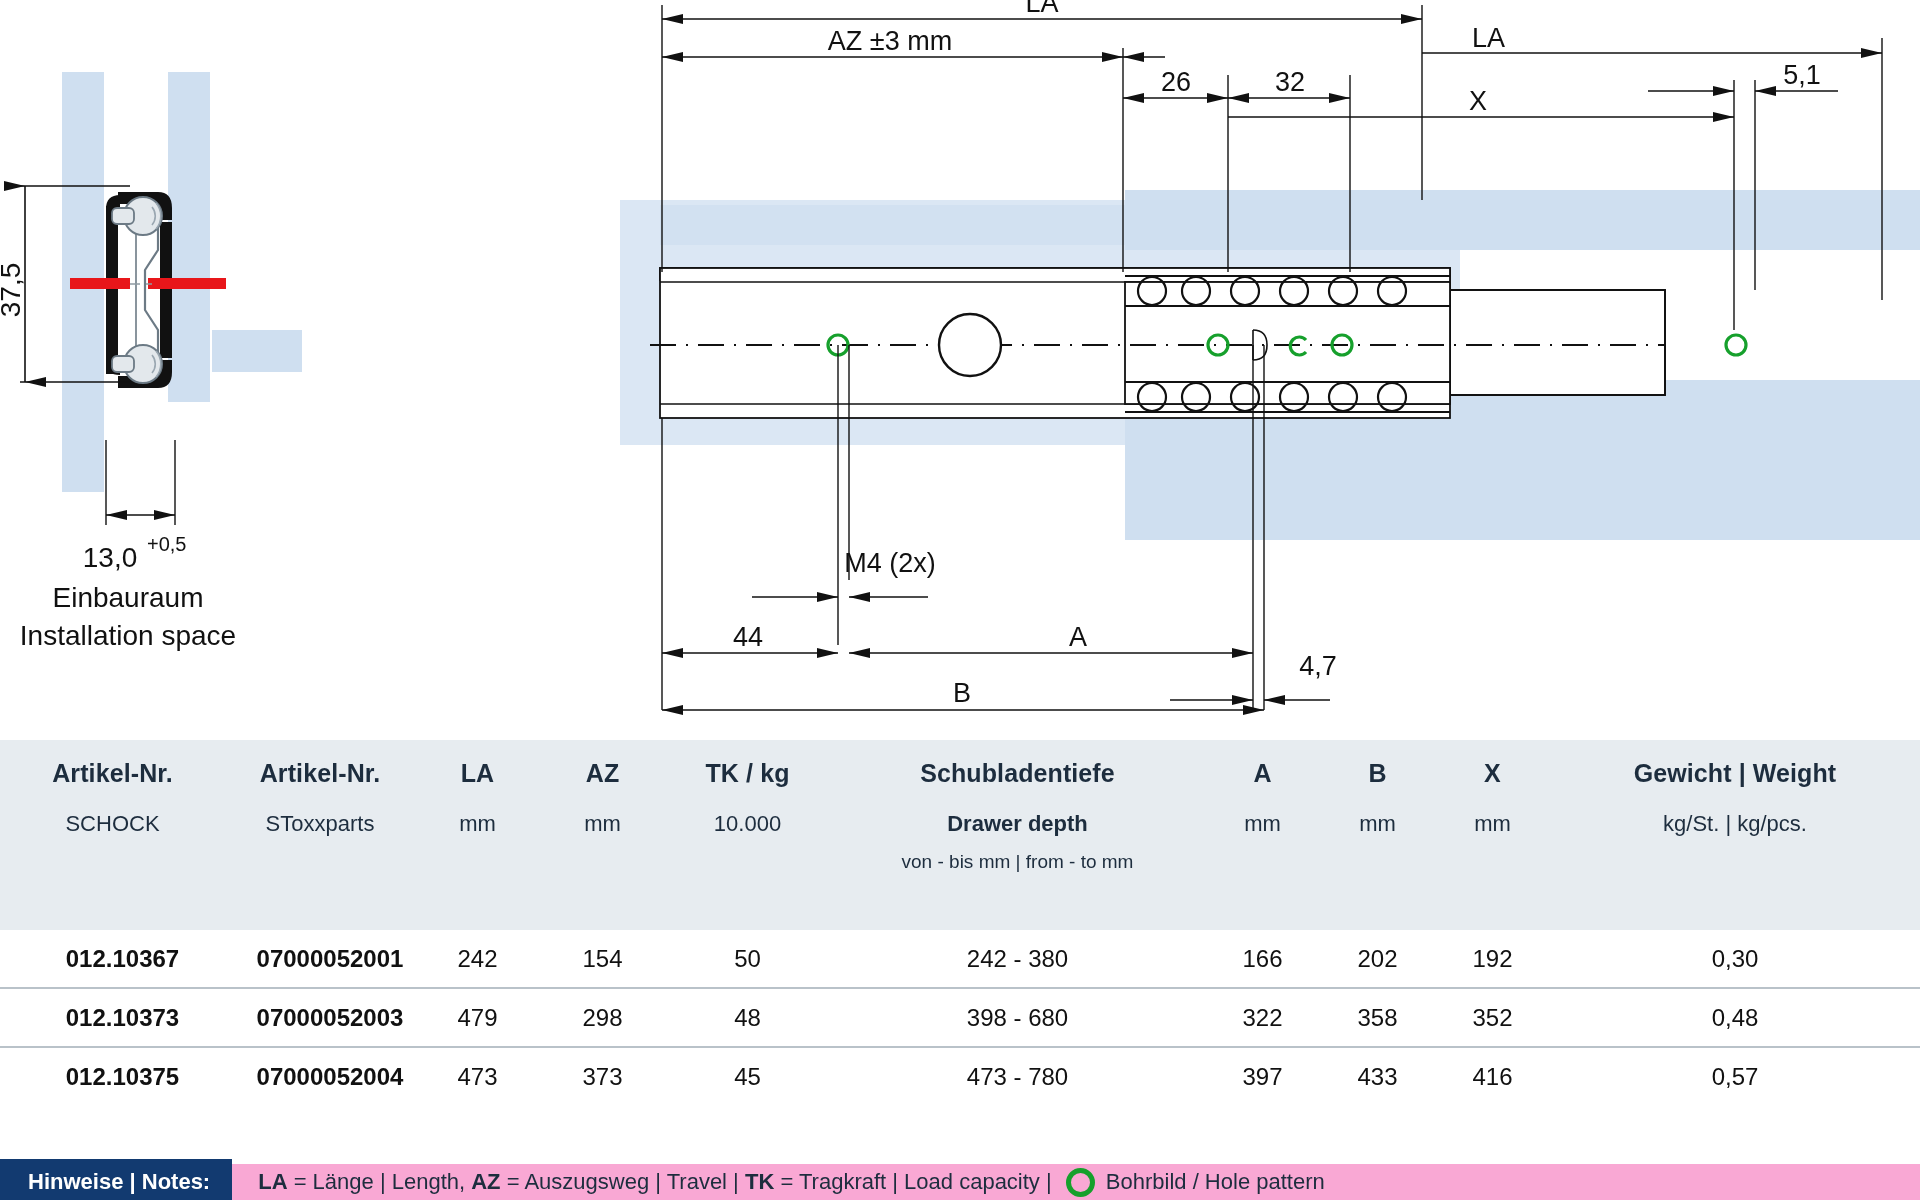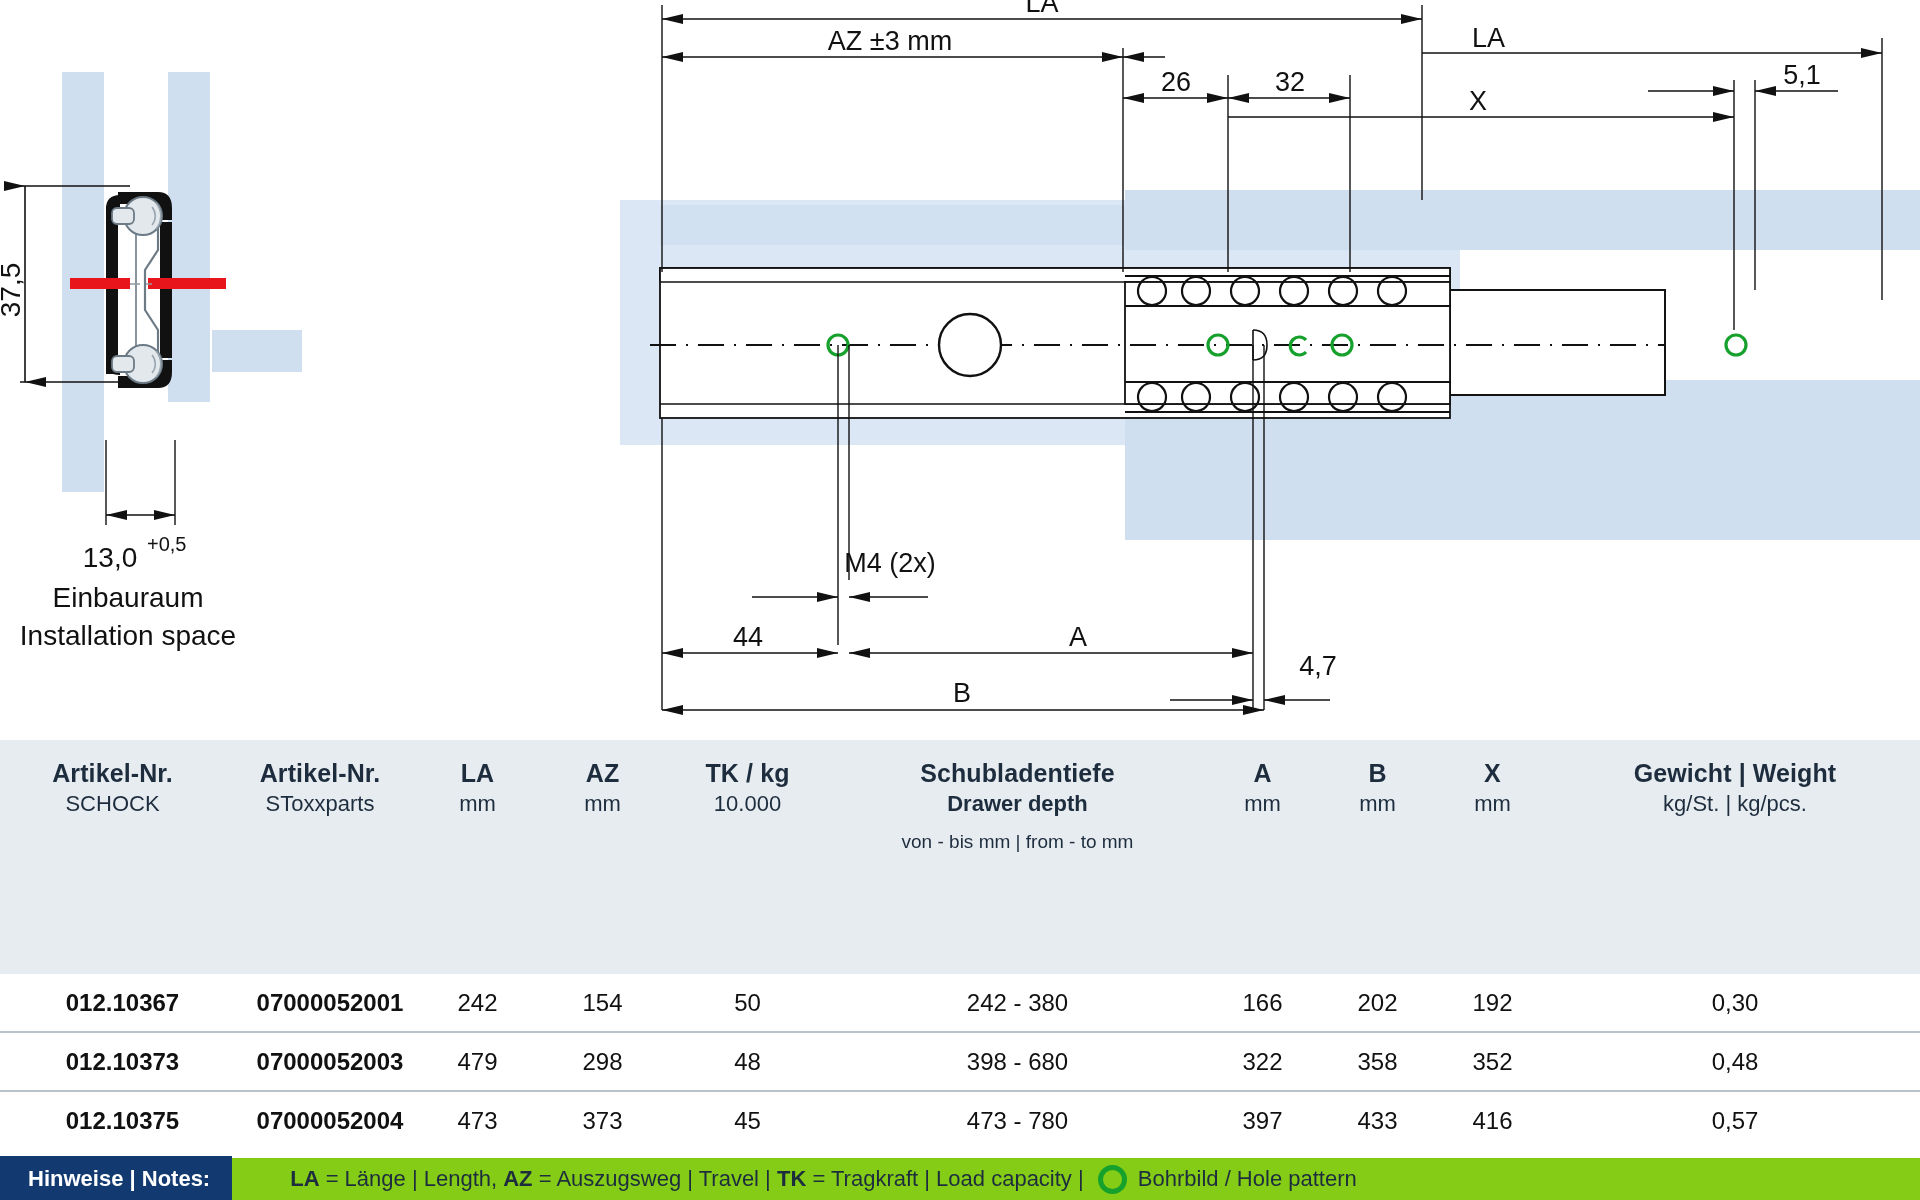--- a/index.html
+++ b/index.html
@@ -39,42 +39,42 @@
     border-collapse: collapse;
     table-layout: fixed;
   }
   .spec-table thead tr {
     background: #e7ecf0;
   }
   .spec-table th {
     padding: 0;
     vertical-align: top;
     background: #e7ecf0;
-    height: 234px;
+    height: 190px;
   }
   .th-inner {
     display: flex;
     flex-direction: column;
     align-items: center;
     justify-content: flex-start;
     padding-top: 17px;
     line-height: 1.28;
   }
   .th-main {
     font-size: 25px;
     font-weight: bold;
     letter-spacing: 0.1px;
     color: #1d2d3e;
     white-space: nowrap;
   }
   .th-sub {
     font-size: 22px;
     font-weight: normal;
     color: #1d2d3e;
-    margin-top: 1px;
+    margin-top: 21px;
     white-space: nowrap;
   }
   .th-sub.bold {
     font-weight: bold;
   }
   .th-sub2 {
     font-size: 19px;
     font-weight: normal;
     color: #1d2d3e;
     margin-top: 12px;
@@ -96,25 +96,24 @@
     font-weight: bold;
     padding-left: 20px;
   }
 
   
   .notes-bar {
     position: absolute;
     left: 0;
     bottom: 0;
     width: 1920px;
-    height: 42px;
-    background: #84cc16;
+    height: 36px;
+    background: #f9a8d4;
     display: flex;
     align-items: center;
-    gap: 32px;
   }
   .notes-label {
     background: #123a70;
     color: #ffffff;
     font-size: 22px;
     font-weight: bold;
     height: 46px;
     display: flex;
     align-items: center;
     padding: 0 22px 0 28px;

